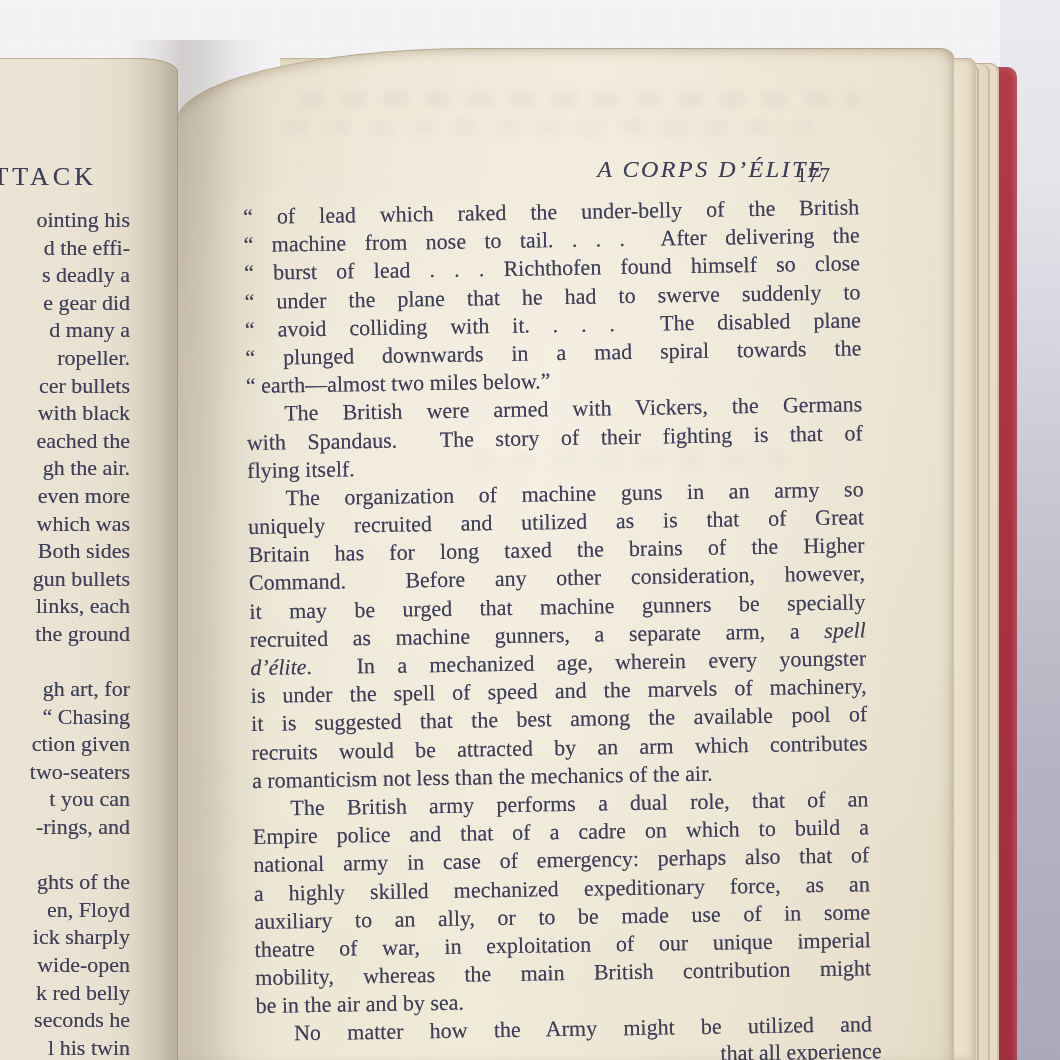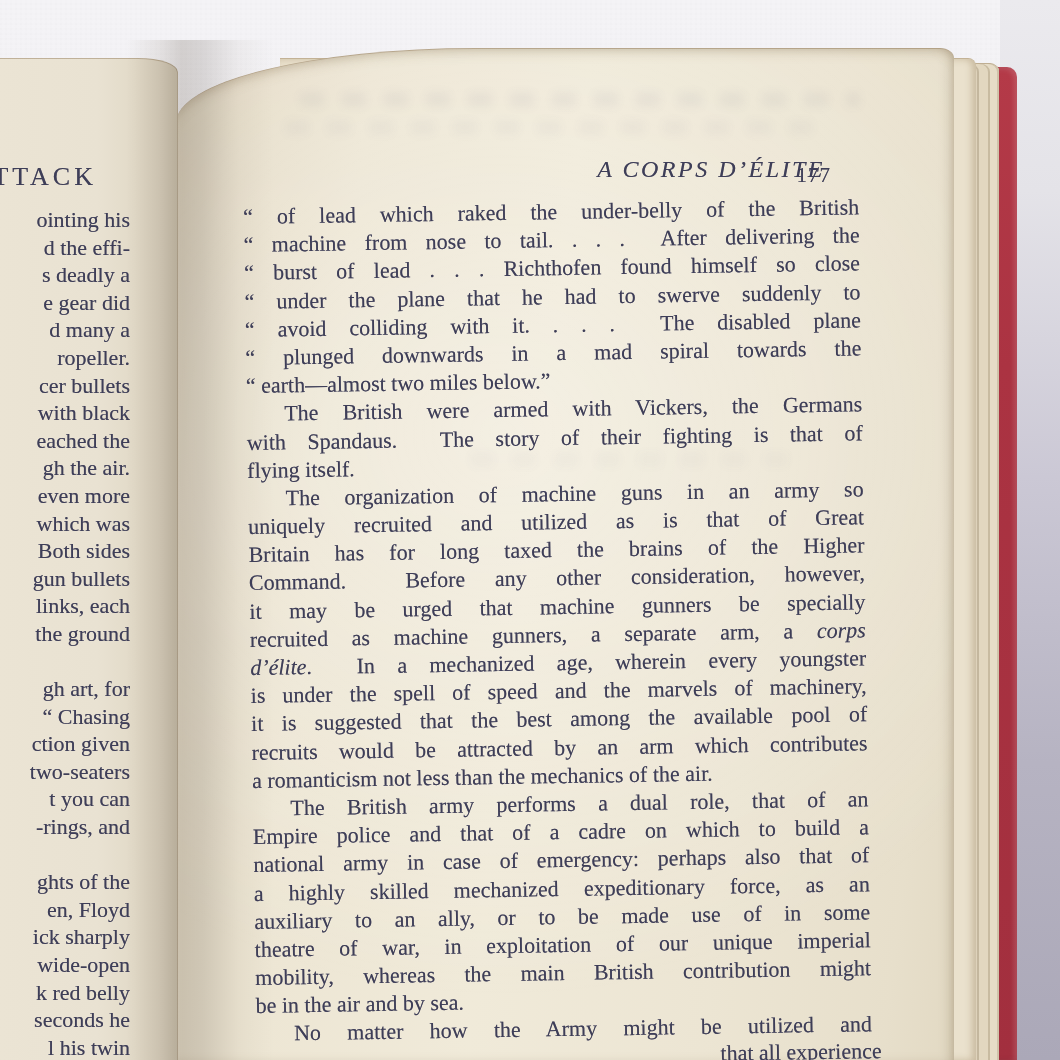--- a/index.html
+++ b/index.html
@@ -138,21 +138,21 @@
       <div class="line"><span>“ plunged downwards in a mad spiral towards the</span></div>
       <div class="line lastline"><span>“ earth—almost two miles below.”</span></div>
       <div class="line indent"><span>The British were armed with Vickers, the Germans</span></div>
       <div class="line"><span>with Spandaus.&nbsp; The story of their fighting is that of</span></div>
       <div class="line lastline"><span>flying itself.</span></div>
       <div class="line indent"><span>The organization of machine guns in an army so</span></div>
       <div class="line"><span>uniquely recruited and utilized as is that of Great</span></div>
       <div class="line"><span>Britain has for long taxed the brains of the Higher</span></div>
       <div class="line"><span>Command.&nbsp; Before any other consideration, however,</span></div>
       <div class="line"><span>it may be urged that machine gunners be specially</span></div>
-      <div class="line"><span>recruited as machine gunners, a separate arm, a </span><i>corps</i></div>
+      <div class="line"><span>recruited as machine gunners, a separate arm, a </span><i>spell</i></div>
       <div class="line"><i>d’élite</i><span>.&nbsp; In a mechanized age, wherein every youngster</span></div>
       <div class="line"><span>is under the spell of speed and the marvels of machinery,</span></div>
       <div class="line"><span>it is suggested that the best among the available pool of</span></div>
       <div class="line"><span>recruits would be attracted by an arm which contributes</span></div>
       <div class="line lastline"><span>a romanticism not less than the mechanics of the air.</span></div>
       <div class="line indent"><span>The British army performs a dual role, that of an</span></div>
       <div class="line"><span>Empire police and that of a cadre on which to build a</span></div>
       <div class="line"><span>national army in case of emergency: perhaps also that of</span></div>
       <div class="line"><span>a highly skilled mechanized expeditionary force, as an</span></div>
       <div class="line"><span>auxiliary to an ally, or to be made use of in some</span></div>

